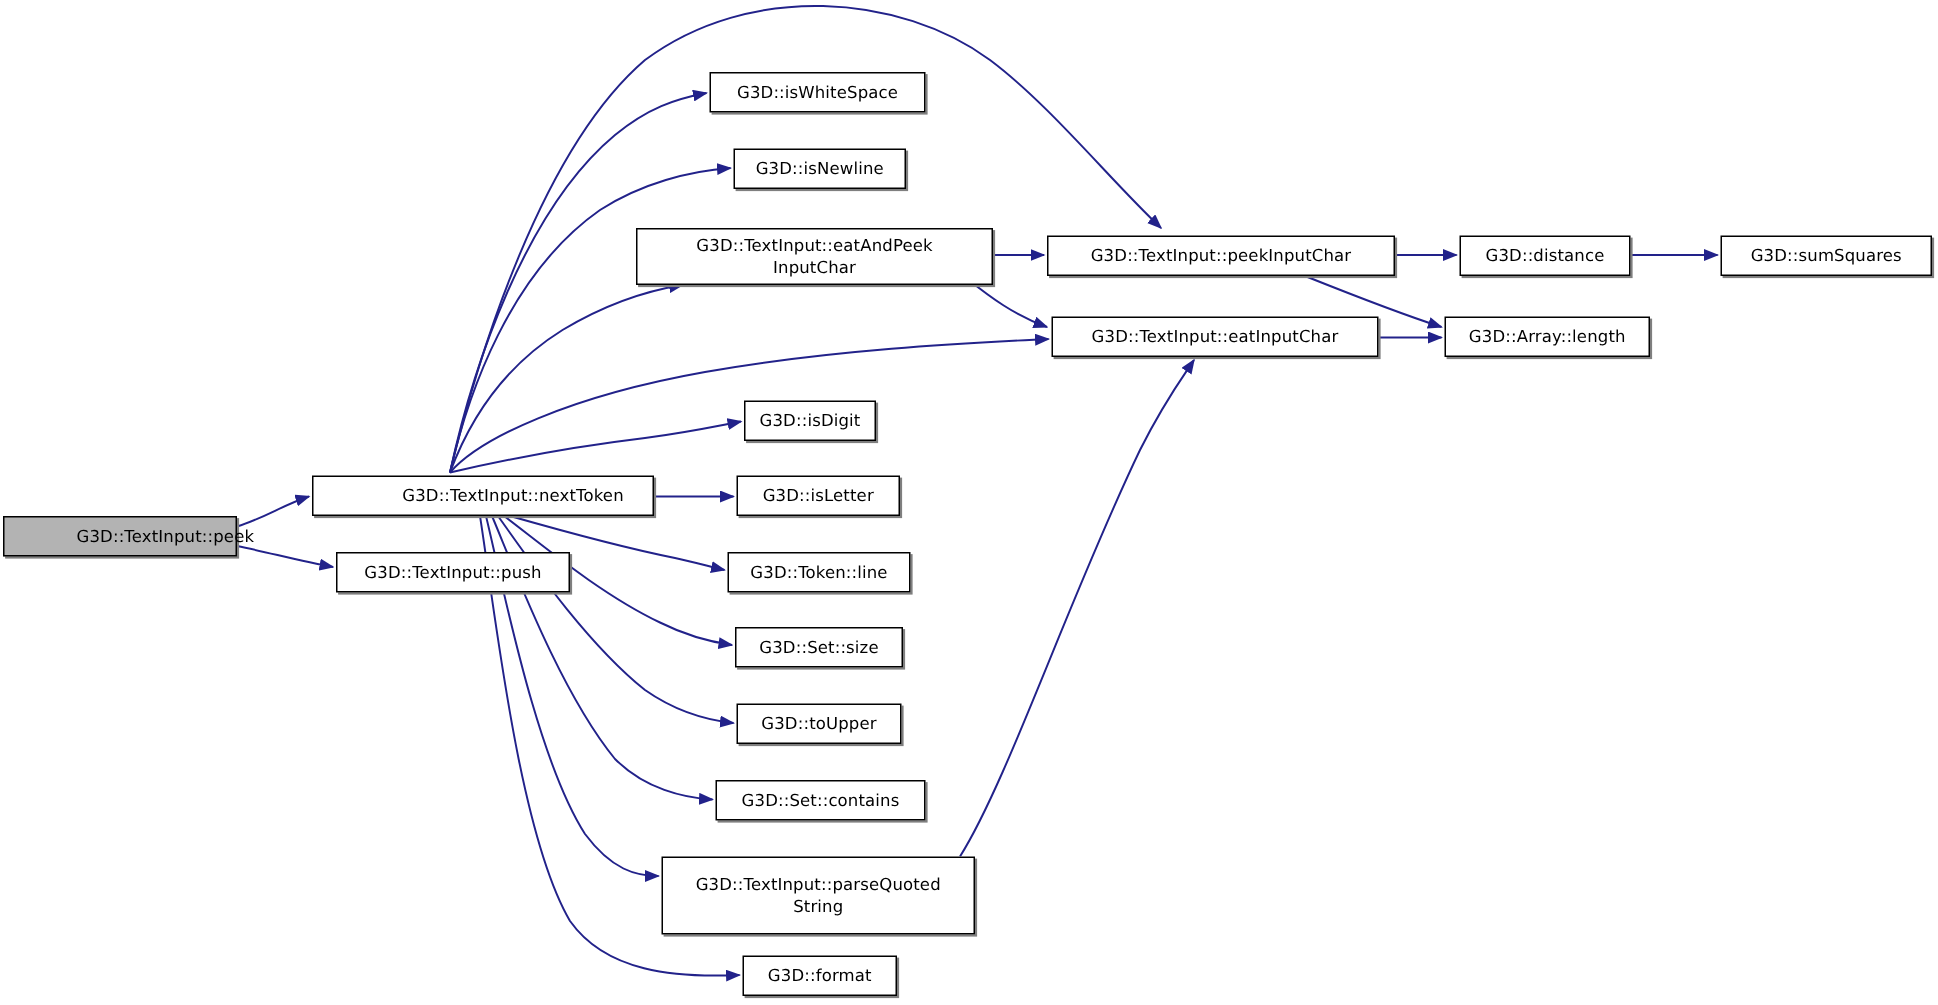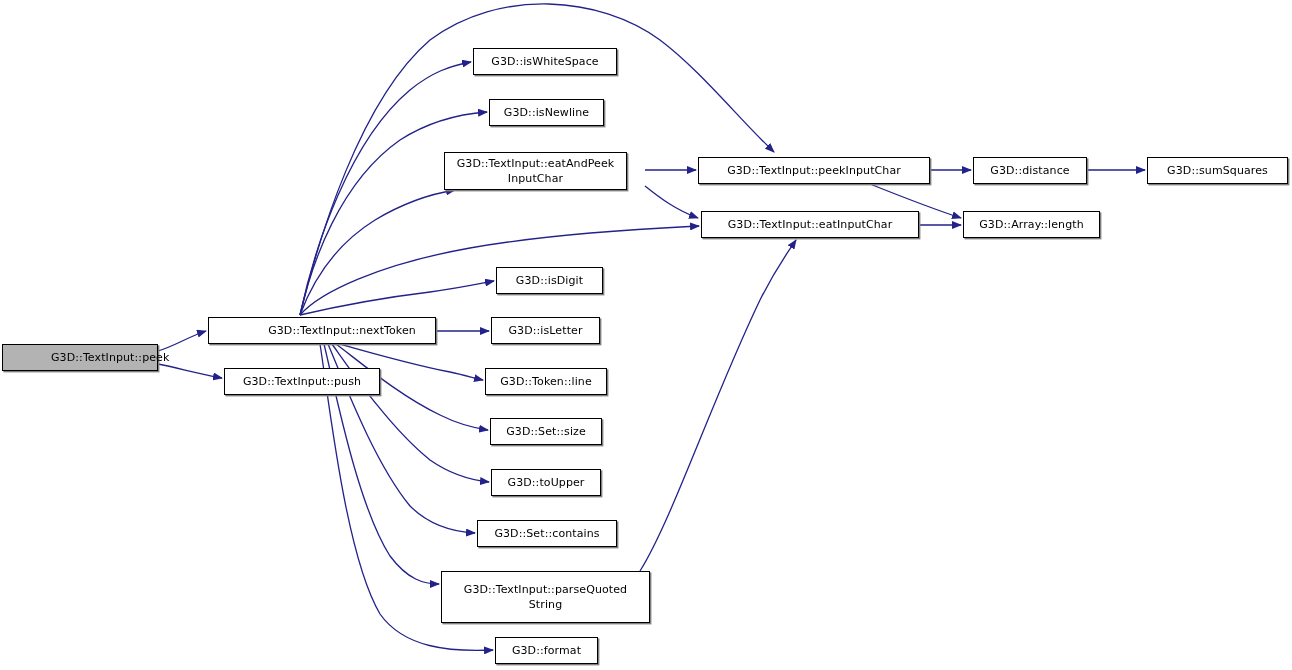--- a/index.html
+++ b/index.html
@@ -86,23 +86,23 @@
         <path d="M1087,170 L1145,170" fill="none" stroke="#22228a" stroke-width="1.3" marker-end="url(#arrow)"></path>
         <path d="M640,571 C672,520 712,400 760,300 C776,268 788,252 796,240" fill="none" stroke="#22228a" stroke-width="1.3" marker-end="url(#arrow)"></path>
       </g>
   </svg>
   <div id="nodes-layer">
       <div class="node highlight" style="left: 2px; top: 344px; width: 156px; height: 27px;"><span class="node-label">G3D::TextInput::peek</span></div>
       <div class="node" style="left: 208px; top: 317px; width: 228px; height: 27px; padding-left: 40px;"><span class="node-label">G3D::TextInput::nextToken</span></div>
       <div class="node" style="left: 224px; top: 368px; width: 156px; height: 27px;"><span class="node-label">G3D::TextInput::push</span></div>
       <div class="node" style="left: 473px; top: 48px; width: 144px; height: 27px;"><span class="node-label">G3D::isWhiteSpace</span></div>
       <div class="node" style="left: 489px; top: 99px; width: 115px; height: 27px;"><span class="node-label">G3D::isNewline</span></div>
-      <div class="node" style="left: 444px; top: 152px; width: 183px; height: 38px; align-items: center;"><span class="node-label">G3D::TextInput::eatAndPeek
+      <div class="node" style="left: 424px; top: 152px; width: 238px; height: 38px; align-items: center;"><span class="node-label">G3D::TextInput::eatAndPeek
 InputChar</span></div>
-      <div class="node" style="left: 496px; top: 267px; width: 107px; height: 27px;"><span class="node-label">G3D::isDigit</span></div>
+      <div class="node" style="left: 496px; top: 267px; width: 88px; height: 27px;"><span class="node-label">G3D::isDigit</span></div>
       <div class="node" style="left: 491px; top: 317px; width: 109px; height: 27px;"><span class="node-label">G3D::isLetter</span></div>
       <div class="node" style="left: 485px; top: 368px; width: 122px; height: 27px;"><span class="node-label">G3D::Token::line</span></div>
       <div class="node" style="left: 490px; top: 418px; width: 112px; height: 27px;"><span class="node-label">G3D::Set::size</span></div>
       <div class="node" style="left: 491px; top: 469px; width: 110px; height: 27px;"><span class="node-label">G3D::toUpper</span></div>
       <div class="node" style="left: 477px; top: 520px; width: 140px; height: 27px;"><span class="node-label">G3D::Set::contains</span></div>
       <div class="node" style="left: 441px; top: 571px; width: 209px; height: 52px;"><span class="node-label">G3D::TextInput::parseQuoted
 String</span></div>
       <div class="node" style="left: 495px; top: 637px; width: 103px; height: 27px;"><span class="node-label">G3D::format</span></div>
       <div class="node" style="left: 698px; top: 157px; width: 232px; height: 27px;"><span class="node-label">G3D::TextInput::peekInputChar</span></div>
       <div class="node" style="left: 701px; top: 211px; width: 218px; height: 27px;"><span class="node-label">G3D::TextInput::eatInputChar</span></div>

